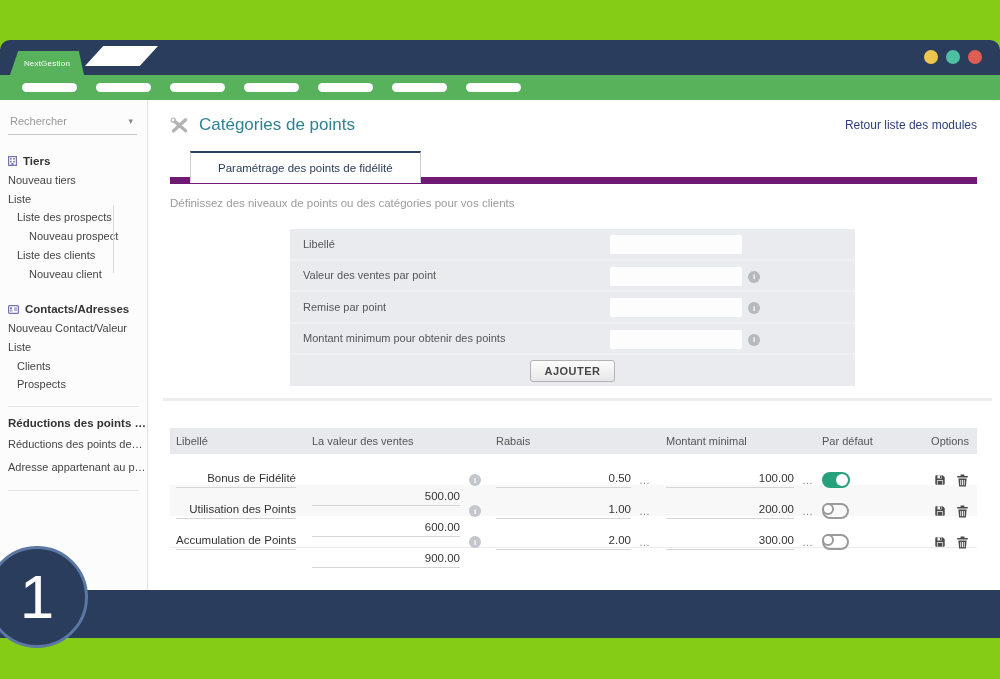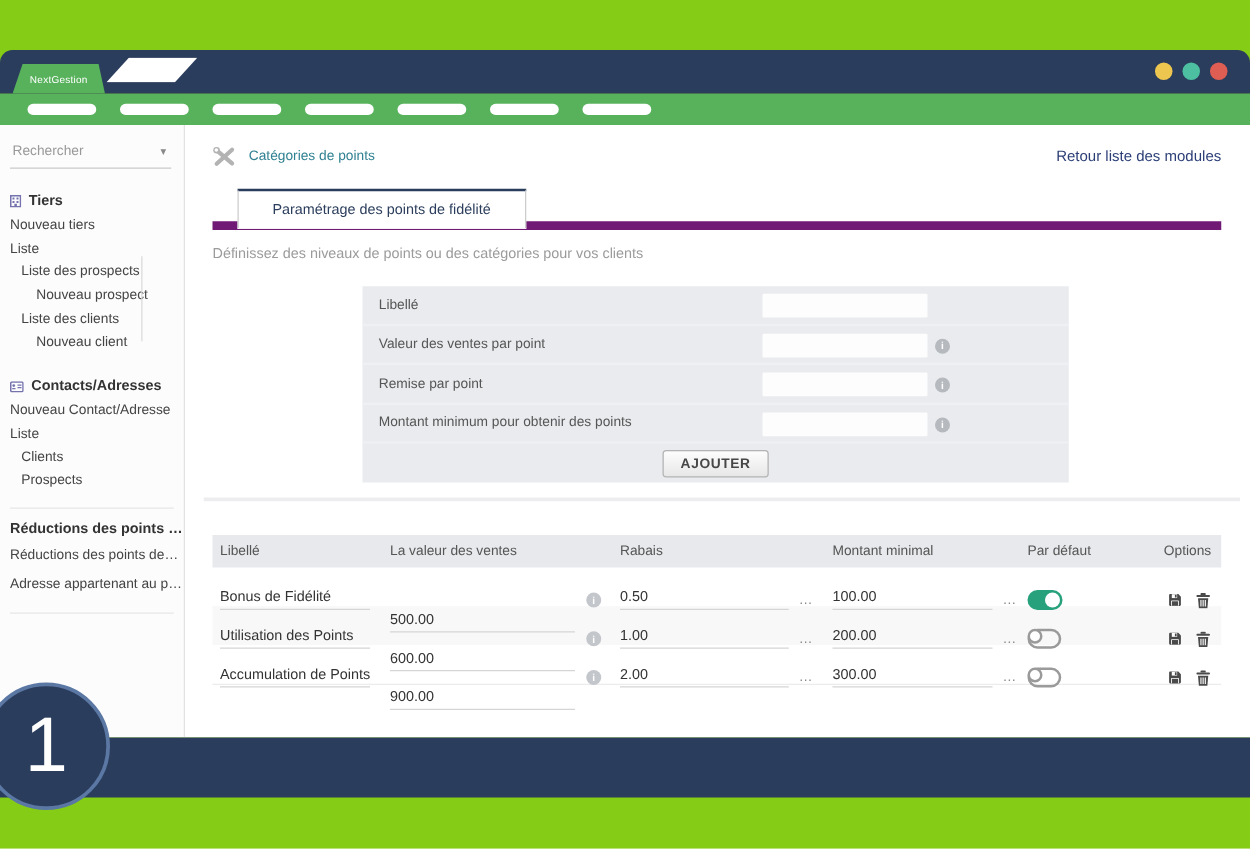--- a/index.html
+++ b/index.html
@@ -34,21 +34,21 @@
   .side-item.loose{line-height:22.5px;}
   .side-head.plain{margin-top:10px;}
   .divider{height:1px; background:#e6e6e6; margin:12px 8px 10px 8px;}
   .submenu-line{position:absolute; left:113px; top:105px; width:1px; height:68px; background:#d9d9d9;}
 
   .main{position:relative; flex:1; background:#fff; padding:0 23px 0 22px;}
 
   
   .page-head{display:flex; align-items:center; margin-top:14px; height:22px;}
   .tools-icon{margin-right:10px; display:inline-flex;}
-  .page-title{color:var(--teal); font-size:11px;}
+  .page-title{color:var(--teal); font-size:17px;}
   .back-link{margin-left:auto; color:#2c3f77; font-size:12px; text-decoration:none; cursor:pointer;}
 
   
   .tabs{margin-top:14px; border-bottom:7px solid #701a75; padding-left:20px; height:34px;}
   .tab{display:inline-block; position:relative; top:1px; background:#fff; border:1px solid #ccc; border-bottom:1px solid #fff;
     border-top:2px solid var(--navy); color:var(--navy); font-size:11.5px; padding:9px 27px 8px 27px; cursor:pointer;}
 
   .desc{margin-top:13px; color:#9b9b9b; font-size:11.5px;}
 
   
@@ -68,21 +68,21 @@
 
   
   .table{margin-top:27px; border-bottom:1px solid #ececec;}
   .thead,.trow{display:grid; grid-template-columns:136px 184px 170px 156px 98px 1fr; align-items:center;}
   .thead{height:26px; background:#e7e9ec; color:#555; font-size:11px;}
   .th{padding-left:6px; white-space:nowrap;}
   .th.opt{text-align:right; padding-right:8px;}
   .trow{height:31px; font-size:11.5px; color:#333;}
   .trow.alt{background:#f8f8f9;}
   .cell{display:flex; align-items:center; padding-left:6px;}
-  .uline{border:none; outline:none; background:transparent; border-bottom:1px solid #d5d5d5; font-size:11.5px; color:#333; padding:0 0 3px 0; font-family:inherit;}
+  .uline{border:none; outline:none; background:transparent; border-bottom:1px solid #d5d5d5; font-size:11.5px; color:#333; padding:0 0 3px 0; font-family:inherit;text-align:right;}
   .w1{width:120px;} .w2{width:148px;margin-top:36px;} .w3{width:135px;} .w4{width:128px;}
   .ell{color:#888; margin-left:8px; font-size:11px;}
   .cell .info-dot{margin-left:9px; background:#c3c6cb;}
   .toggle{position:relative; width:28px; height:16px; border-radius:9px; cursor:pointer;}
   .toggle.on{background:var(--togglon);}
   .toggle.on .knob{position:absolute; right:2px; top:2px; width:12px; height:12px; border-radius:50%; background:#fff;}
   .toggle.off{border:2px solid #9a9a9a; width:27px; height:16px; background:transparent;}
   .toggle.off .knob{position:absolute; left:-2px; top:-2px; width:12px; height:12px; border:2px solid #9a9a9a; border-radius:50%; background:#fff;}
   .opts{display:flex; justify-content:flex-end; align-items:center; gap:11px; padding-right:9px;}
   .icon-btn{display:inline-flex; cursor:pointer;}
@@ -151,21 +151,21 @@
               <svg width="11" height="9" viewBox="0 0 11 9">
                 <rect x="0.6" y="0.6" width="9.8" height="7.8" rx="1" fill="none" stroke="#7473ae" stroke-width="1.2"></rect>
                 <circle cx="3" cy="3.4" r="1.1" fill="#7473ae"></circle>
                 <rect x="1.8" y="5.4" width="2.6" height="1" fill="#7473ae"></rect>
                 <rect x="6" y="2.6" width="3.2" height="1" fill="#7473ae"></rect>
                 <rect x="6" y="4.6" width="3.2" height="1" fill="#7473ae"></rect>
               </svg>
             </span>
             <span>Contacts/Adresses</span>
           </div>
-          <div class="side-item ind0">Nouveau Contact/Adresse</div>
+          <div class="side-item ind0">Nouveau Contact/Valeur</div>
           <div class="side-item ind0">Liste</div>
           <div class="side-item ind1">Clients</div>
           <div class="side-item ind1">Prospects</div>
           <div class="divider"></div>
           <div class="side-head plain">
             <span>Réductions des points …</span>
           </div>
           <div class="side-item ind0 loose">Réductions des points de…</div>
           <div class="side-item ind0 loose">Adresse appartenant au p…</div>
           <div class="divider"></div>

